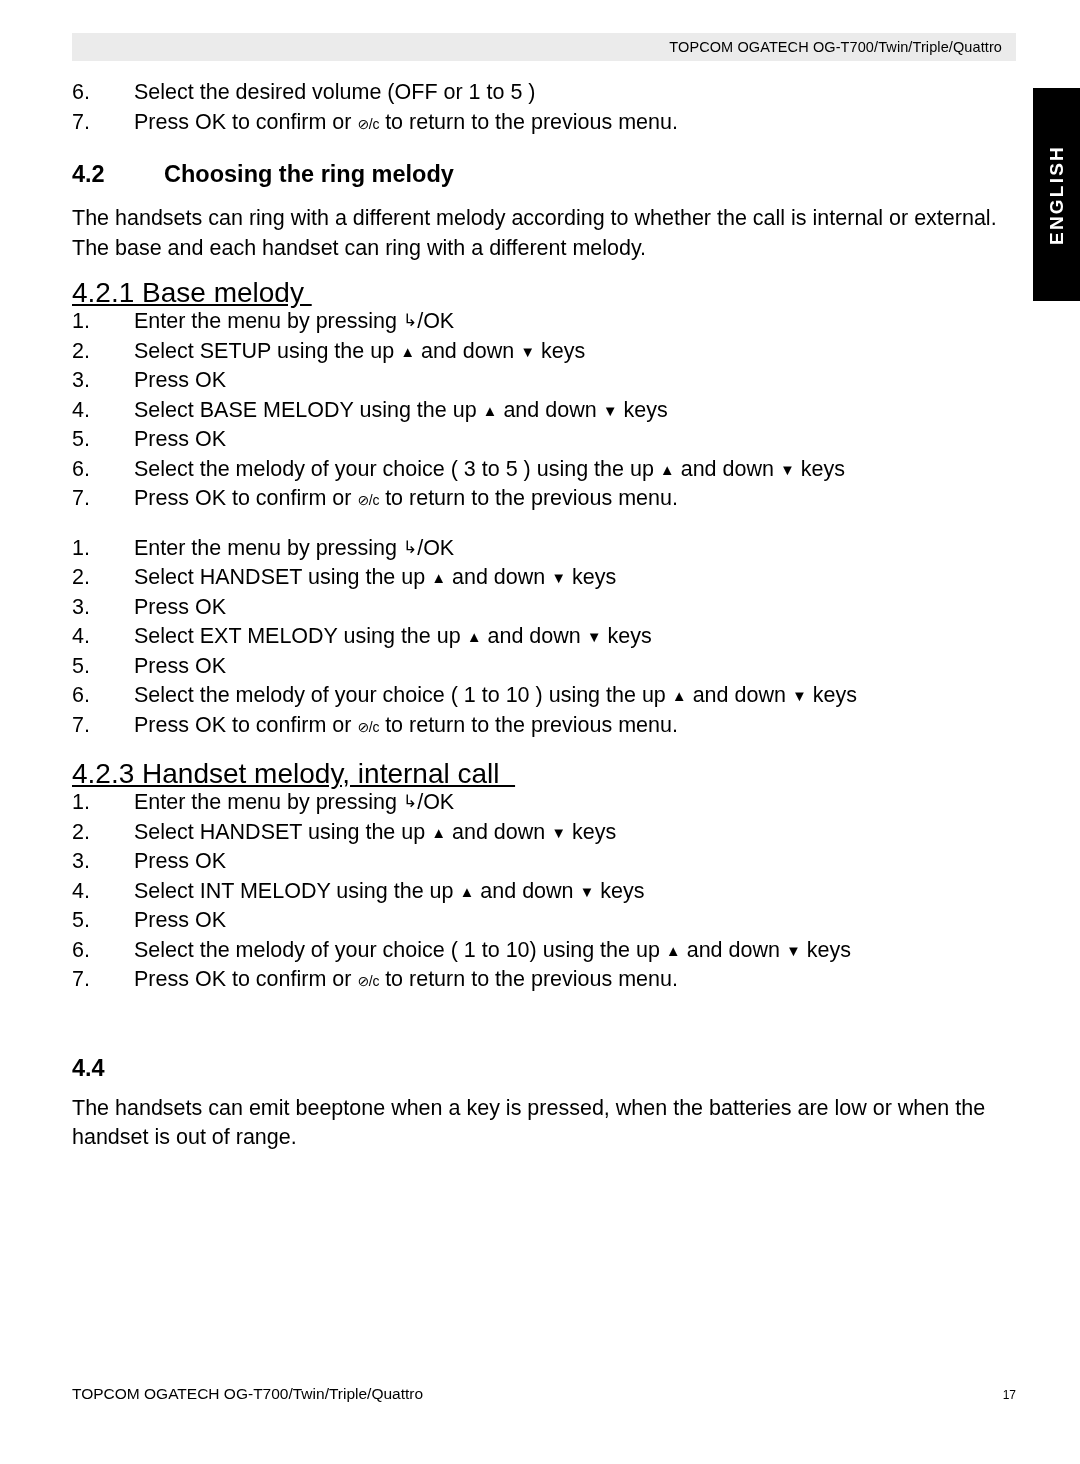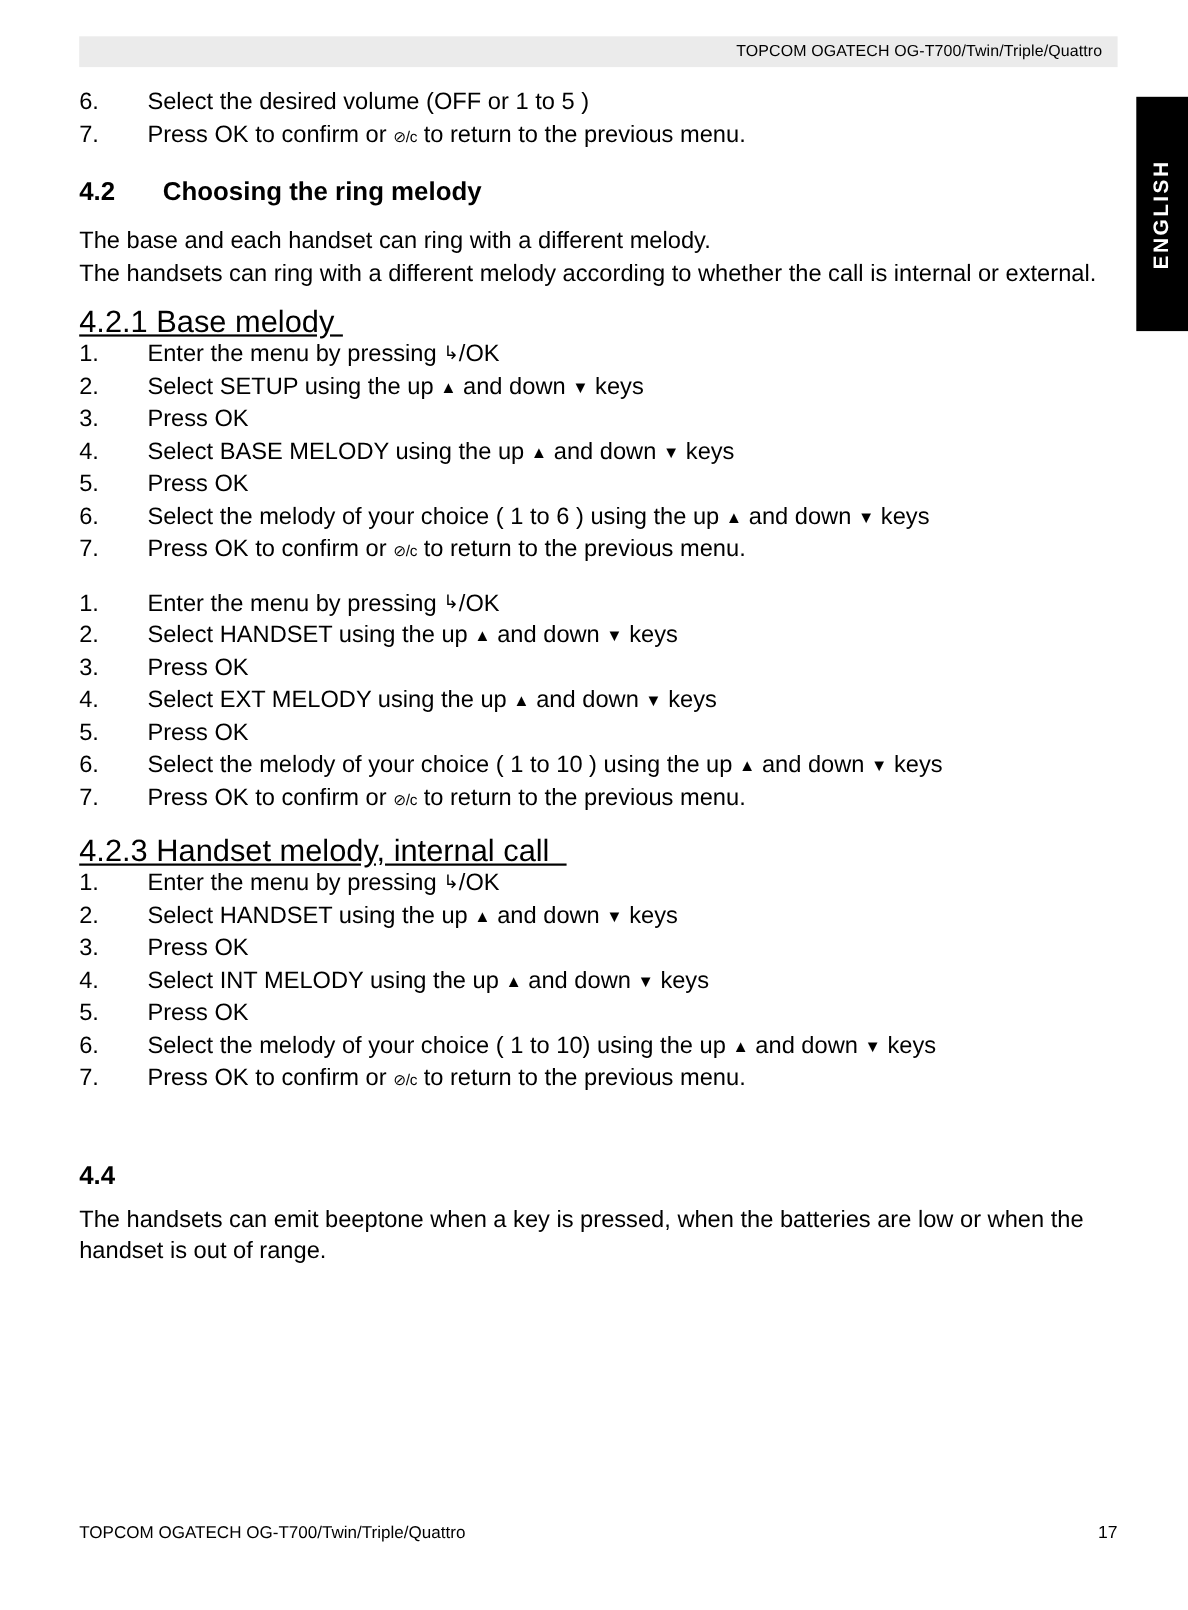--- a/index.html
+++ b/index.html
@@ -80,20 +80,21 @@
   }
   .numlist .txt { flex: 1 1 auto; }
 
   
   .h2 {
     display: flex;
     align-items: flex-start;
     font-size: 23.5px;
     font-weight: bold;
     white-space: nowrap;
+    gap: 16px;
   }
   .h2 .h2-num { width: 76px; flex: 0 0 76px; }
 
   .h3 {
     font-size: 28px;
     line-height: 28px;
     text-decoration: underline;
     display: inline-block;
     white-space: pre;
   }
@@ -129,21 +130,21 @@
   .footer {
     position: absolute;
     left: 72px;
     top: 1385px;
     width: 944px;
     display: flex;
     align-items: baseline;
     justify-content: space-between;
     font-size: 15.5px;
   }
-  .footer .page-num { font-size: 16px; text-align: right; }
+  .footer .page-num { font-size: 12px; text-align: right; }
 </style>
 </head>
 <body>
 
 <div class="header-band">
   <span class="header-text">TOPCOM OGATECH OG-T700/Twin/Triple/Quattro</span>
 </div>
 
 <div class="lang-tab">
   <span class="lang-text">ENGLISH</span>
@@ -164,22 +165,22 @@
 
   <div class="sp-24"></div>
 
   <div class="h2">
     <span class="h2-num">4.2</span>
     <span>Choosing the ring melody</span>
   </div>
 
   <div class="sp-16"></div>
 
+  <div class="para">The handsets can ring with a different melody according to whether the call is internal or external.</div>
   <div class="para">The base and each handset can ring with a different melody.</div>
-  <div class="para">The handsets can ring with a different melody according to whether the call is internal or external.</div>
 
   <div class="sp-16"></div>
 
   <div><span class="h3">4.2.1 Base melody </span></div>
   <div class="numlist">
 
     <div class="item">
       <span class="num">1.</span>
       <span class="txt"><span>Enter the menu by pressing </span><span class="key-icon icon-menu-key">↳</span><span>/OK</span></span>
     </div>
@@ -199,21 +200,21 @@
       <span class="txt"><span>Select BASE MELODY using the up </span><span class="key-icon icon-arrow-tri">▲</span><span> and down </span><span class="key-icon icon-arrow-tri">▼</span><span> keys</span></span>
     </div>
 
     <div class="item">
       <span class="num">5.</span>
       <span class="txt">Press OK</span>
     </div>
 
     <div class="item">
       <span class="num">6.</span>
-      <span class="txt"><span>Select the melody of your choice ( 1 to 6 ) using the up </span><span class="key-icon icon-arrow-tri">▲</span><span> and down </span><span class="key-icon icon-arrow-tri">▼</span><span> keys</span></span>
+      <span class="txt"><span>Select the melody of your choice ( 3 to 5 ) using the up </span><span class="key-icon icon-arrow-tri">▲</span><span> and down </span><span class="key-icon icon-arrow-tri">▼</span><span> keys</span></span>
     </div>
 
     <div class="item">
       <span class="num">7.</span>
       <span class="txt"><span>Press OK to confirm or </span><span class="key-icon icon-clear-key">⊘/c</span><span> to return to the previous menu.</span></span>
     </div>
   </div>
 
   <div class="sp-20"></div>
 

